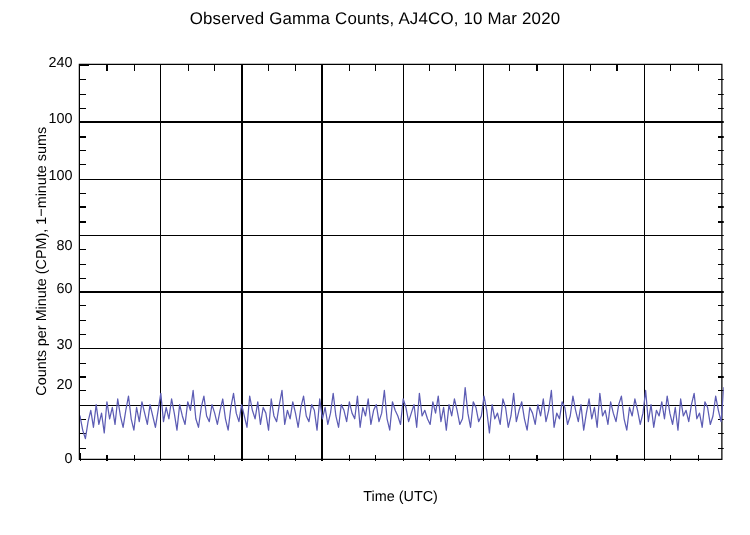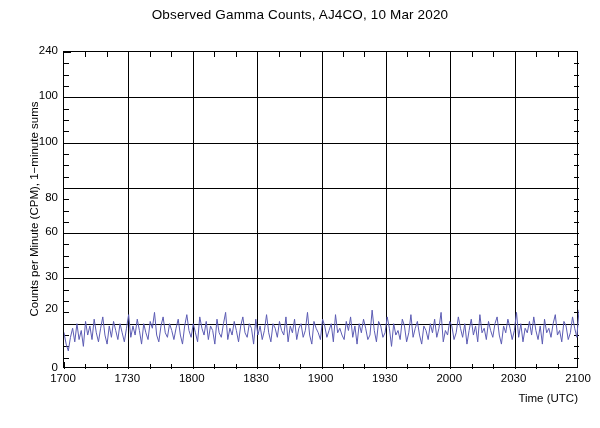--- a/index.html
+++ b/index.html
@@ -80,21 +80,21 @@
     font-size: 11.5px;
     line-height: 13px;
     transform: translateX(-50%);
     white-space: nowrap;
   }
   #x-axis-label {
     position: absolute;
     left: 63px;
     top: 392px;
     width: 515px;
-    text-align: right;
+    text-align: center;
     font-size: 11.5px;
     white-space: nowrap;
   }
   #y-axis-label {
     position: absolute;
     left: -106px;
     top: 203px;
     width: 280px;
     text-align: center;
     font-size: 11.5px;
@@ -228,27 +228,16 @@
         <line x1="0" y1="136.5" x2="7" y2="136.5" stroke="#000000" stroke-width="1" shape-rendering="crispEdges"></line>
         <line x1="0" y1="91.5" x2="7" y2="91.5" stroke="#000000" stroke-width="1" shape-rendering="crispEdges"></line>
         <line x1="0" y1="45.5" x2="7" y2="45.5" stroke="#000000" stroke-width="1" shape-rendering="crispEdges"></line>
         <line x1="0" y1="0.5" x2="7" y2="0.5" stroke="#000000" stroke-width="1" shape-rendering="crispEdges"></line>
       </svg>
     <svg id="series-svg" viewBox="0 0 515 317" preserveAspectRatio="none">
         <polyline points="0.00,280.77 2.15,292.09 4.31,298.89 6.46,285.30 8.62,276.24 10.77,289.83 12.93,271.71 15.08,287.56 17.24,278.51 19.39,294.36 21.55,269.45 23.70,283.04 25.86,273.98 28.01,287.56 30.17,267.19 32.32,280.77 34.48,289.83 36.63,276.24 38.79,264.92 40.94,283.04 43.10,292.09 45.25,273.98 47.41,285.30 49.56,269.45 51.72,278.51 53.87,287.56 56.03,271.71 58.18,280.77 60.33,289.83 62.49,276.24 64.64,262.66 66.80,285.30 68.95,273.98 71.11,283.04 73.26,267.19 75.42,278.51 77.57,292.09 79.73,271.71 81.88,280.77 84.04,287.56 86.19,269.45 88.35,276.24 90.50,260.39 92.66,283.04 94.81,289.83 96.97,273.98 99.12,264.92 101.28,280.77 103.43,285.30 105.59,271.71 107.74,278.51 109.90,287.56 112.05,276.24 114.21,267.19 116.36,283.04 118.51,292.09 120.67,273.98 122.82,262.66 124.98,278.51 127.13,285.30 129.29,271.71 131.44,280.77 133.60,289.83 135.75,264.92 137.91,276.24 140.06,283.04 142.22,269.45 144.37,287.56 146.53,273.98 148.68,278.51 150.84,292.09 152.99,267.19 155.15,280.77 157.30,285.30 159.46,271.71 161.61,260.39 163.77,287.56 165.92,276.24 168.08,283.04 170.23,269.45 172.38,278.51 174.54,289.83 176.69,273.98 178.85,264.92 181.00,280.77 183.16,285.30 185.31,271.71 187.47,276.24 189.62,292.09 191.78,267.19 193.93,283.04 196.09,273.98 198.24,287.56 200.40,278.51 202.55,262.66 204.71,280.77 206.86,289.83 209.02,271.71 211.17,276.24 213.33,285.30 215.48,269.45 217.64,278.51 219.79,283.04 221.95,264.92 224.10,289.83 226.26,273.98 228.41,280.77 230.56,267.19 232.72,287.56 234.87,276.24 237.03,271.71 239.18,285.30 241.34,278.51 243.49,260.39 245.65,283.04 247.80,292.09 249.96,269.45 252.11,276.24 254.27,280.77 256.42,287.56 258.58,267.19 260.73,273.98 262.89,285.30 265.04,278.51 267.20,271.71 269.35,289.83 271.51,262.66 273.66,280.77 275.82,276.24 277.97,283.04 280.13,287.56 282.28,269.45 284.44,278.51 286.59,264.92 288.74,285.30 290.90,273.98 293.05,292.09 295.21,271.71 297.36,280.77 299.52,267.19 301.67,276.24 303.83,287.56 305.98,283.04 308.14,258.13 310.29,278.51 312.45,289.83 314.60,269.45 316.76,273.98 318.91,285.30 321.07,280.77 323.22,264.92 325.38,276.24 327.53,294.36 329.69,271.71 331.84,283.04 334.00,278.51 336.15,287.56 338.31,267.19 340.46,273.98 342.62,289.83 344.77,280.77 346.92,262.66 349.08,285.30 351.23,276.24 353.39,269.45 355.54,283.04 357.70,292.09 359.85,273.98 362.01,278.51 364.16,287.56 366.32,271.71 368.47,280.77 370.63,267.19 372.78,285.30 374.94,276.24 377.09,260.39 379.25,289.83 381.40,278.51 383.56,283.04 385.71,269.45 387.87,273.98 390.02,287.56 392.18,280.77 394.33,264.92 396.49,276.24 398.64,285.30 400.79,271.71 402.95,292.09 405.10,278.51 407.26,267.19 409.41,283.04 411.57,273.98 413.72,289.83 415.88,262.66 418.03,280.77 420.19,276.24 422.34,287.56 424.50,269.45 426.65,278.51 428.81,285.30 430.96,271.71 433.12,264.92 435.27,283.04 437.43,292.09 439.58,273.98 441.74,280.77 443.89,267.19 446.05,276.24 448.20,287.56 450.36,278.51 452.51,260.39 454.67,285.30 456.82,271.71 458.97,289.83 461.13,276.24 463.28,280.77 465.44,269.45 467.59,283.04 469.75,264.92 471.90,278.51 474.06,287.56 476.21,273.98 478.37,292.09 480.52,267.19 482.68,280.77 484.83,276.24 486.99,285.30 489.14,271.71 491.30,262.66 493.45,283.04 495.61,278.51 497.76,289.83 499.92,269.45 502.07,273.98 504.23,287.56 506.38,280.77 508.54,264.92 510.69,276.24 512.85,285.30 515.00,258.13" fill="none" stroke="#5c5cb4" stroke-width="1" stroke-linejoin="round" stroke-linecap="round"></polyline>
       </svg>
   </div>
 
-  <div id="x-tick-labels">
-      <div class="x-tick-label" style="left: 0px;">1700</div>
-      <div class="x-tick-label" style="left: 64.375px;">1730</div>
-      <div class="x-tick-label" style="left: 128.75px;">1800</div>
-      <div class="x-tick-label" style="left: 193.125px;">1830</div>
-      <div class="x-tick-label" style="left: 257.5px;">1900</div>
-      <div class="x-tick-label" style="left: 321.875px;">1930</div>
-      <div class="x-tick-label" style="left: 386.25px;">2000</div>
-      <div class="x-tick-label" style="left: 450.625px;">2030</div>
-      <div class="x-tick-label" style="left: 515px;">2100</div>
-    </div>
 
   <div id="x-axis-label">Time (UTC)</div>
 
 </div>
 
 </body></html>

